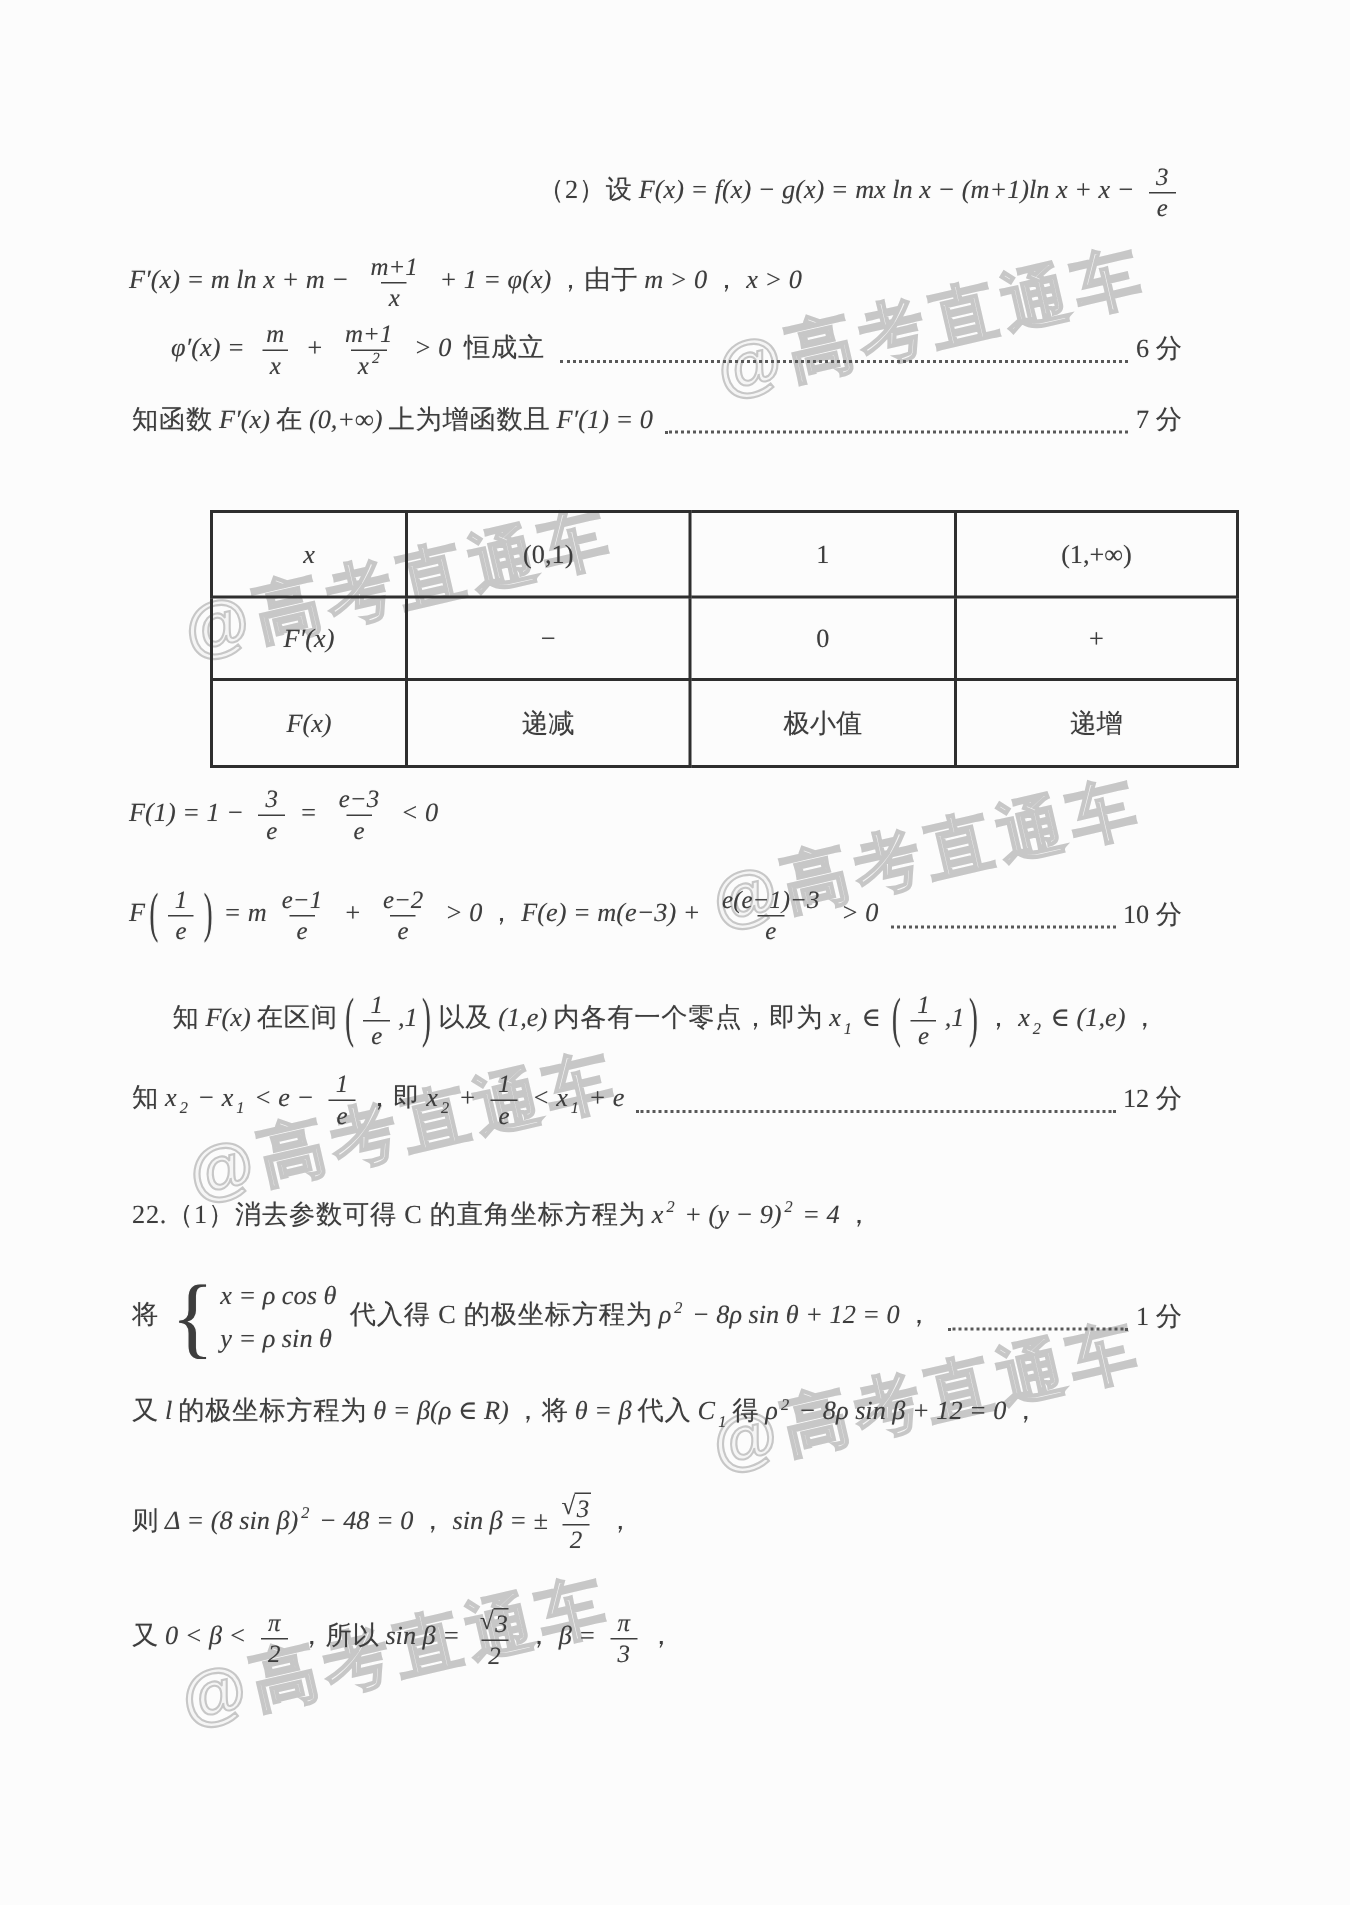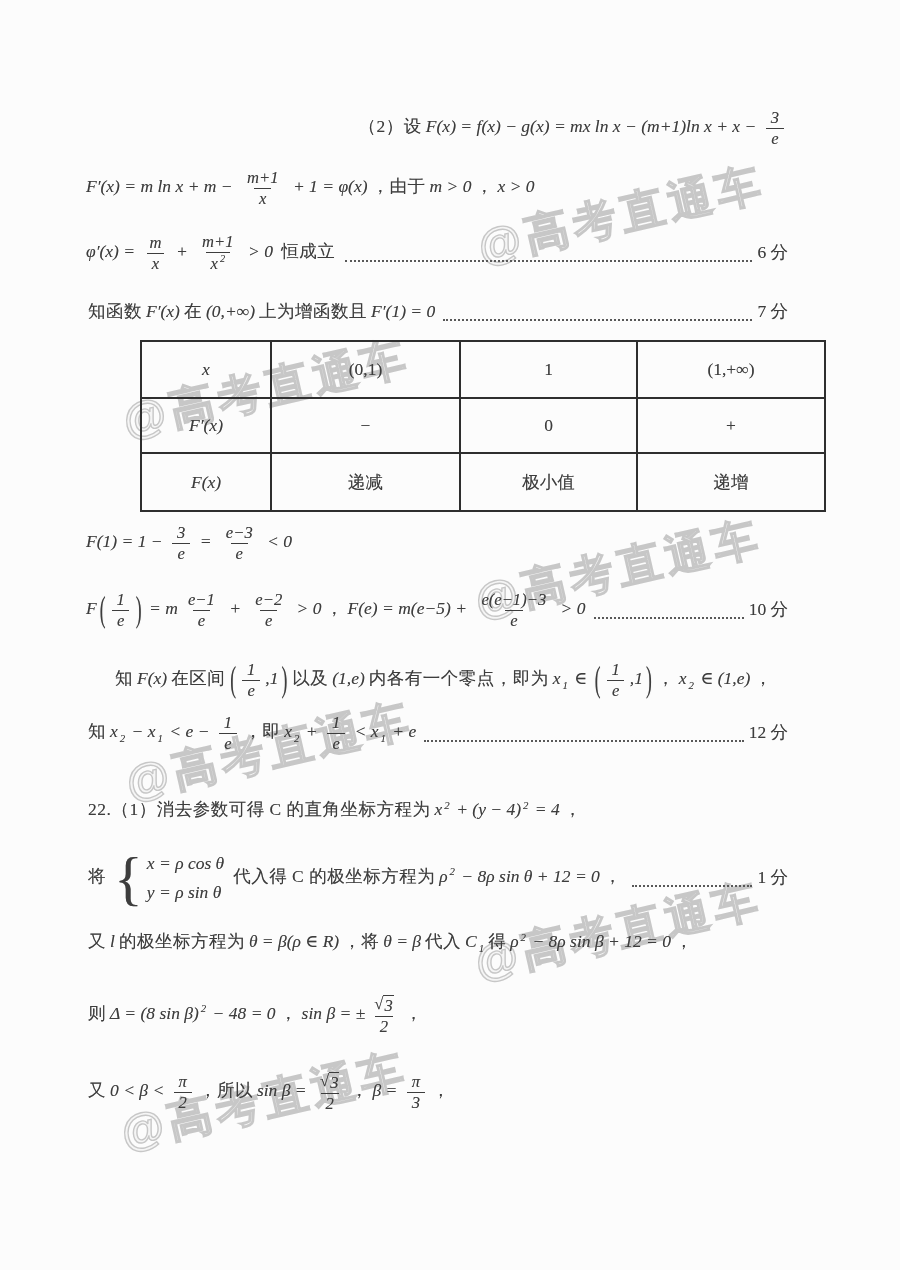--- a/index.html
+++ b/index.html
@@ -98,32 +98,32 @@
           <span class="num"><span class="math">3</span></span>
           <span class="den"><span class="math">e</span></span>
         </span></span>
     </div>
   <div class="line" style="top:158px;height:60px;">
       <span class="fcontent"><span class="math">F′(x) = m ln x + m − </span><span class="frac">
           <span class="num"><span class="math">m+1</span></span>
           <span class="den"><span class="math">x</span></span>
         </span><span class="math"> + 1 = φ(x)</span><span class="cn">，由于</span><span class="math">m &gt; 0</span><span class="cn">，</span><span class="math">x &gt; 0</span></span>
     </div>
-  <div class="line" style="top:220px;height:66px;">
+  <div class="line" style="top:200px;height:66px;margin-left:28px;">
       <span class="fcontent"><span class="math">φ′(x) = </span><span class="frac">
           <span class="num"><span class="math">m</span></span>
           <span class="den"><span class="math">x</span></span>
         </span><span class="math"> + </span><span class="frac">
           <span class="num"><span class="math">m+1</span></span>
           <span class="den"><span class="math">x</span><sup><span class="math">2</span></sup></span>
         </span><span class="math"> &gt; 0 </span><span class="cn">恒成立</span></span>
       <span class="leader"></span>
       <span class="score">6 分</span>
     </div>
-  <div class="line" style="top:294px;height:36px;">
+  <div class="line" style="top:262px;height:36px;">
       <span class="fcontent"><span class="cn">知函数</span><span class="math">F′(x)</span><span class="cn">在</span><span class="math">(0,+∞)</span><span class="cn">上为增函数且</span><span class="math">F′(1) = 0</span></span>
       <span class="leader"></span>
       <span class="score">7 分</span>
     </div>
 
   <table class="ans-table">
     <tbody>
       <tr style="height:57px;">
         <td class="hcell" style="width:128px;">x</td>
         <td class="mcell" style="width:187px;">(0,1)</td>
@@ -157,21 +157,21 @@
   <div class="line" style="top:576px;height:68px;">
       <span class="fcontent"><span class="math">F</span><span class="bigparen">(</span><span class="frac">
           <span class="num"><span class="math">1</span></span>
           <span class="den"><span class="math">e</span></span>
         </span><span class="bigparen">)</span><span class="math"> = m</span><span class="frac">
           <span class="num"><span class="math">e−1</span></span>
           <span class="den"><span class="math">e</span></span>
         </span><span class="math"> + </span><span class="frac">
           <span class="num"><span class="math">e−2</span></span>
           <span class="den"><span class="math">e</span></span>
-        </span><span class="math"> &gt; 0</span><span class="cn">，</span><span class="math">F(e) = m(e−5) + </span><span class="frac">
+        </span><span class="math"> &gt; 0</span><span class="cn">，</span><span class="math">F(e) = m(e−3) + </span><span class="frac">
           <span class="num"><span class="math">e(e−1)−3</span></span>
           <span class="den"><span class="math">e</span></span>
         </span><span class="math"> &gt; 0</span></span>
       <span class="leader"></span>
       <span class="score">10 分</span>
     </div>
   <div class="line" style="top:648px;height:64px;margin-left:27px;">
       <span class="fcontent"><span class="cn">知</span><span class="math">F(x)</span><span class="cn">在区间</span><span class="bigparen">(</span><span class="frac">
           <span class="num"><span class="math">1</span></span>
           <span class="den"><span class="math">e</span></span>
@@ -186,21 +186,21 @@
           <span class="den"><span class="math">e</span></span>
         </span><span class="cn">，即</span><span class="math">x</span><sub><span class="math">2</span></sub><span class="math"> + </span><span class="frac">
           <span class="num"><span class="math">1</span></span>
           <span class="den"><span class="math">e</span></span>
         </span><span class="math"> &lt; x</span><sub><span class="math">1</span></sub><span class="math"> + e</span></span>
       <span class="leader"></span>
       <span class="score">12 分</span>
     </div>
 
   <div class="line" style="top:792px;height:36px;">
-      <span class="fcontent"><span class="cn">22.（1）消去参数可得 C 的直角坐标方程为</span><span class="math">x</span><sup><span class="math">2</span></sup><span class="math"> + (y − 4)</span><sup><span class="math">2</span></sup><span class="math"> = 4</span><span class="cn">，</span></span>
+      <span class="fcontent"><span class="cn">22.（1）消去参数可得 C 的直角坐标方程为</span><span class="math">x</span><sup><span class="math">2</span></sup><span class="math"> + (y − 9)</span><sup><span class="math">2</span></sup><span class="math"> = 4</span><span class="cn">，</span></span>
     </div>
   <div class="line" style="top:840px;height:76px;">
       <span class="fcontent"><span class="cn">将</span><span class="system">
           <span class="sysbrace">{</span>
           <span class="syscol">
             <span class="sysrow"><span class="math">x = ρ cos θ</span></span>
             <span class="sysrow"><span class="math">y = ρ sin θ</span></span>
           </span>
         </span><span class="cn">代入得 C 的极坐标方程为</span><span class="math">ρ</span><sup><span class="math">2</span></sup><span class="math"> − 8ρ sin θ + 12 = 0</span><span class="cn">，</span></span>
       <span class="leader"></span>

